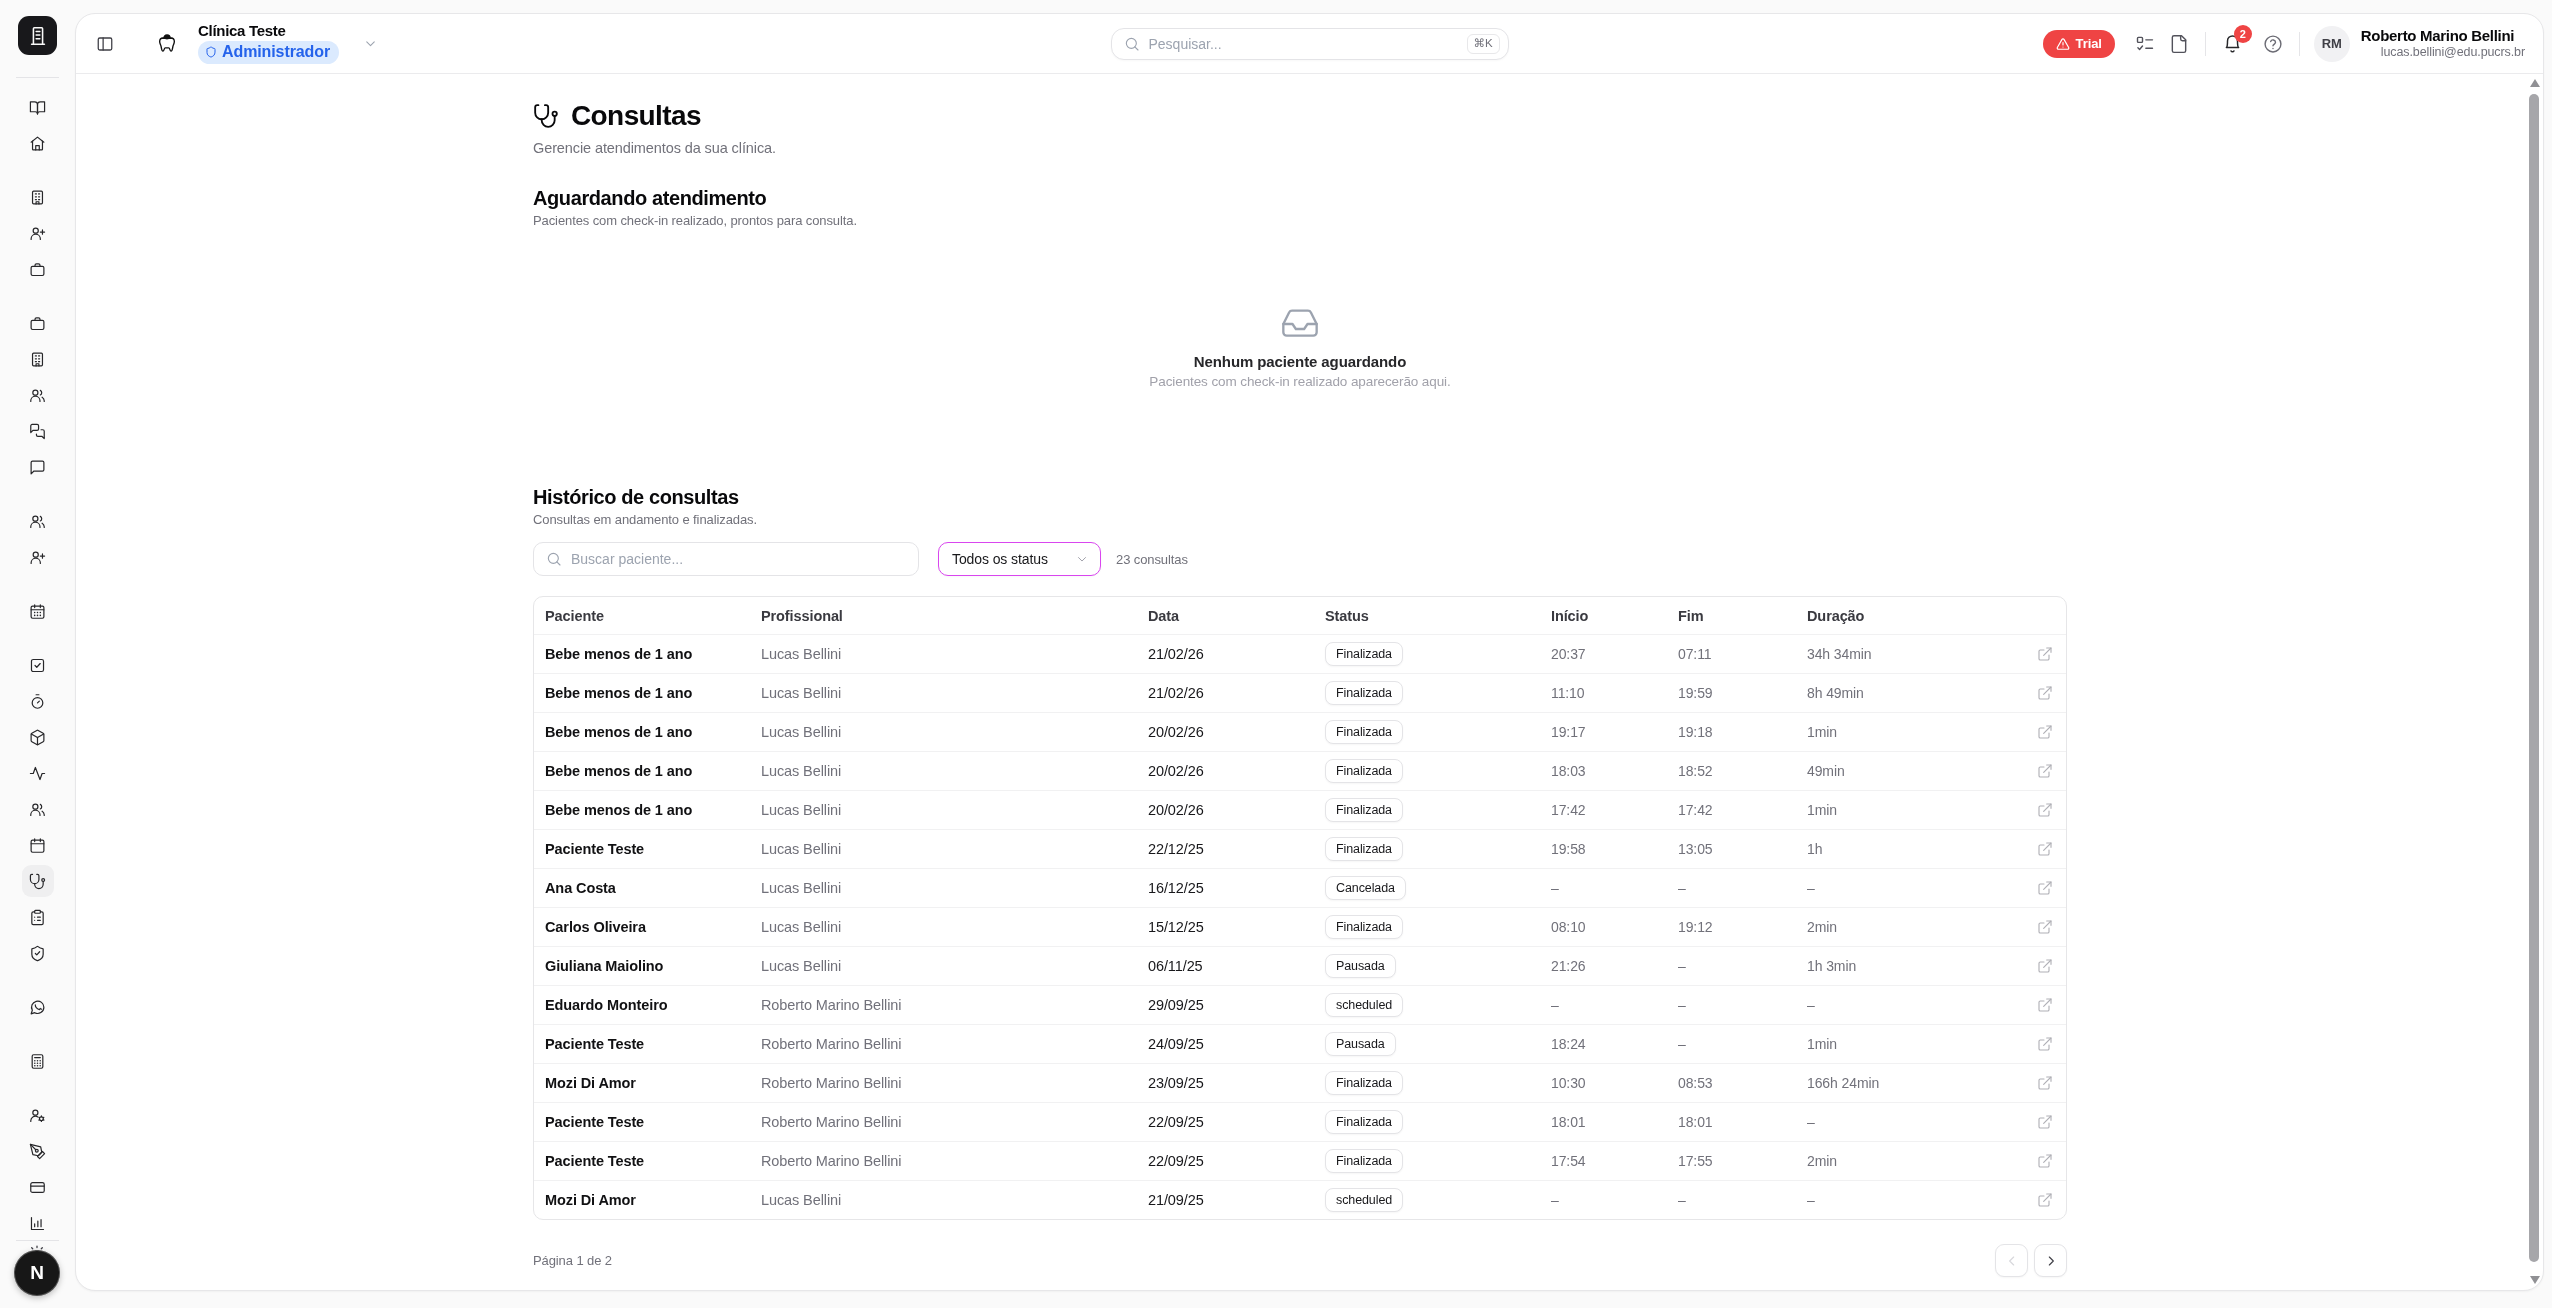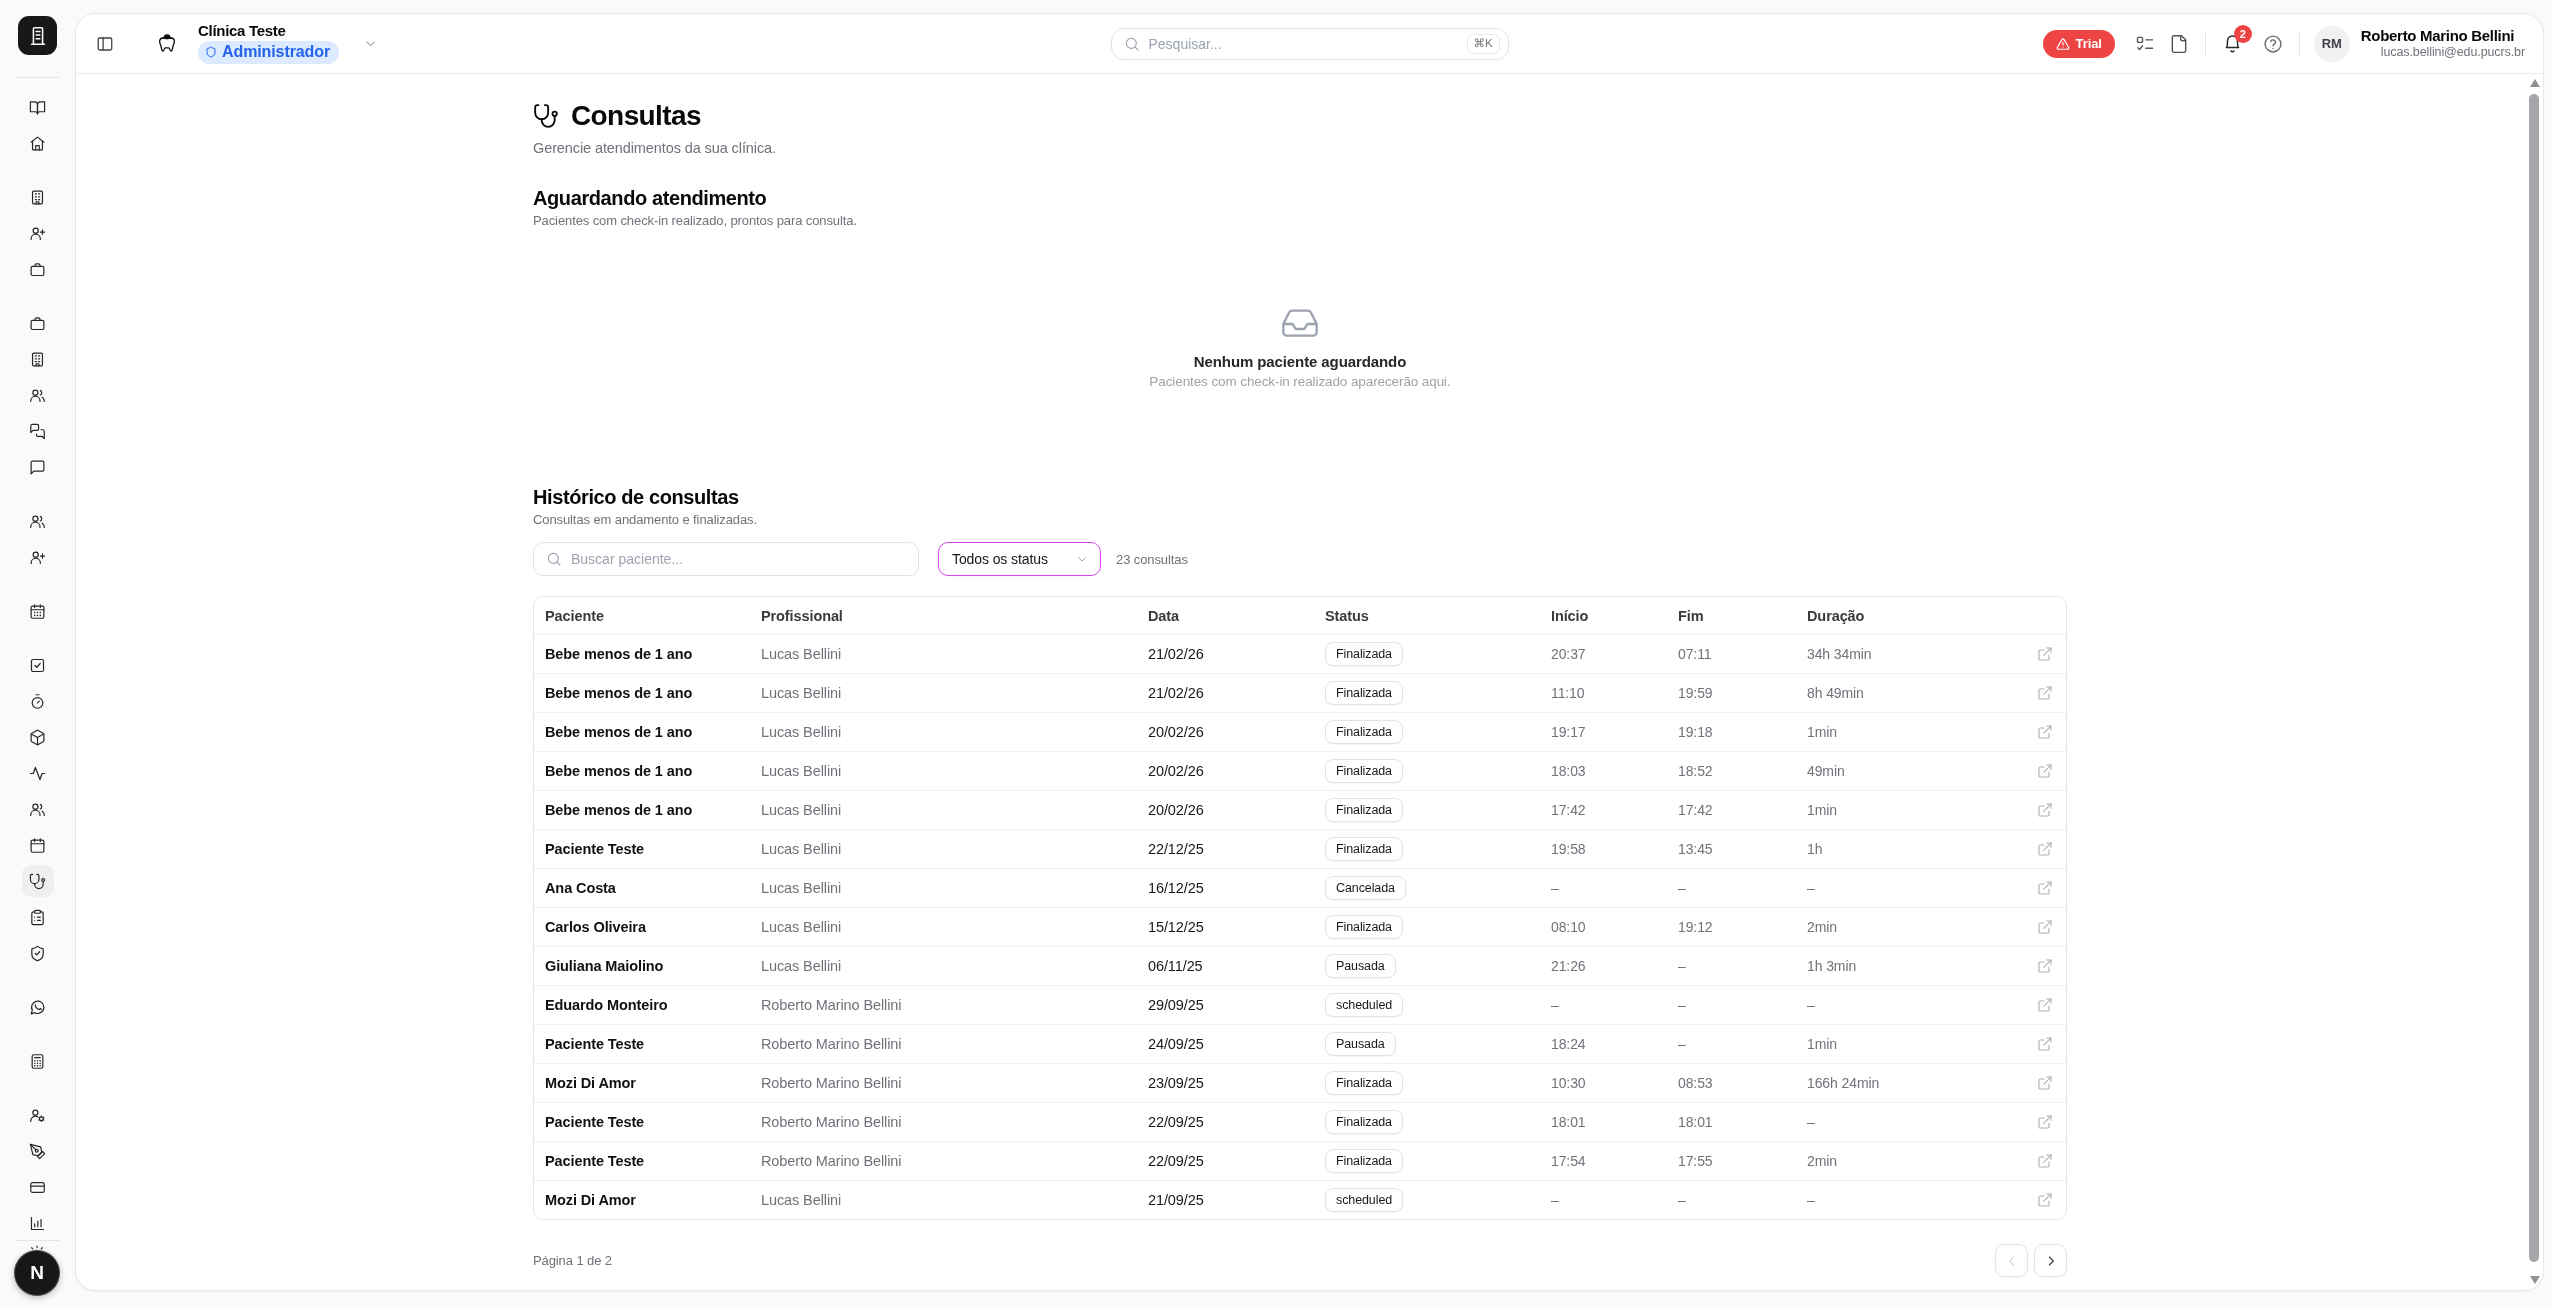--- a/index.html
+++ b/index.html
@@ -689,21 +689,21 @@
                   <use href="#i-external"></use>
                 </svg>
               </span>
             </div>
             <div class="tr">
               <span class="td patient">Paciente Teste</span>
               <span class="td prof">Lucas Bellini</span>
               <span class="td date">22/12/25</span>
               <span><span class="status-badge">Finalizada</span></span>
               <span class="td time">19:58</span>
-              <span class="td time">13:45</span>
+              <span class="td time">13:05</span>
               <span class="td dur">1h</span>
               <span class="row-action">
                 <svg class="ic" width="16" height="16">
                   <use href="#i-external"></use>
                 </svg>
               </span>
             </div>
             <div class="tr">
               <span class="td patient">Ana Costa</span>
               <span class="td prof">Lucas Bellini</span>

